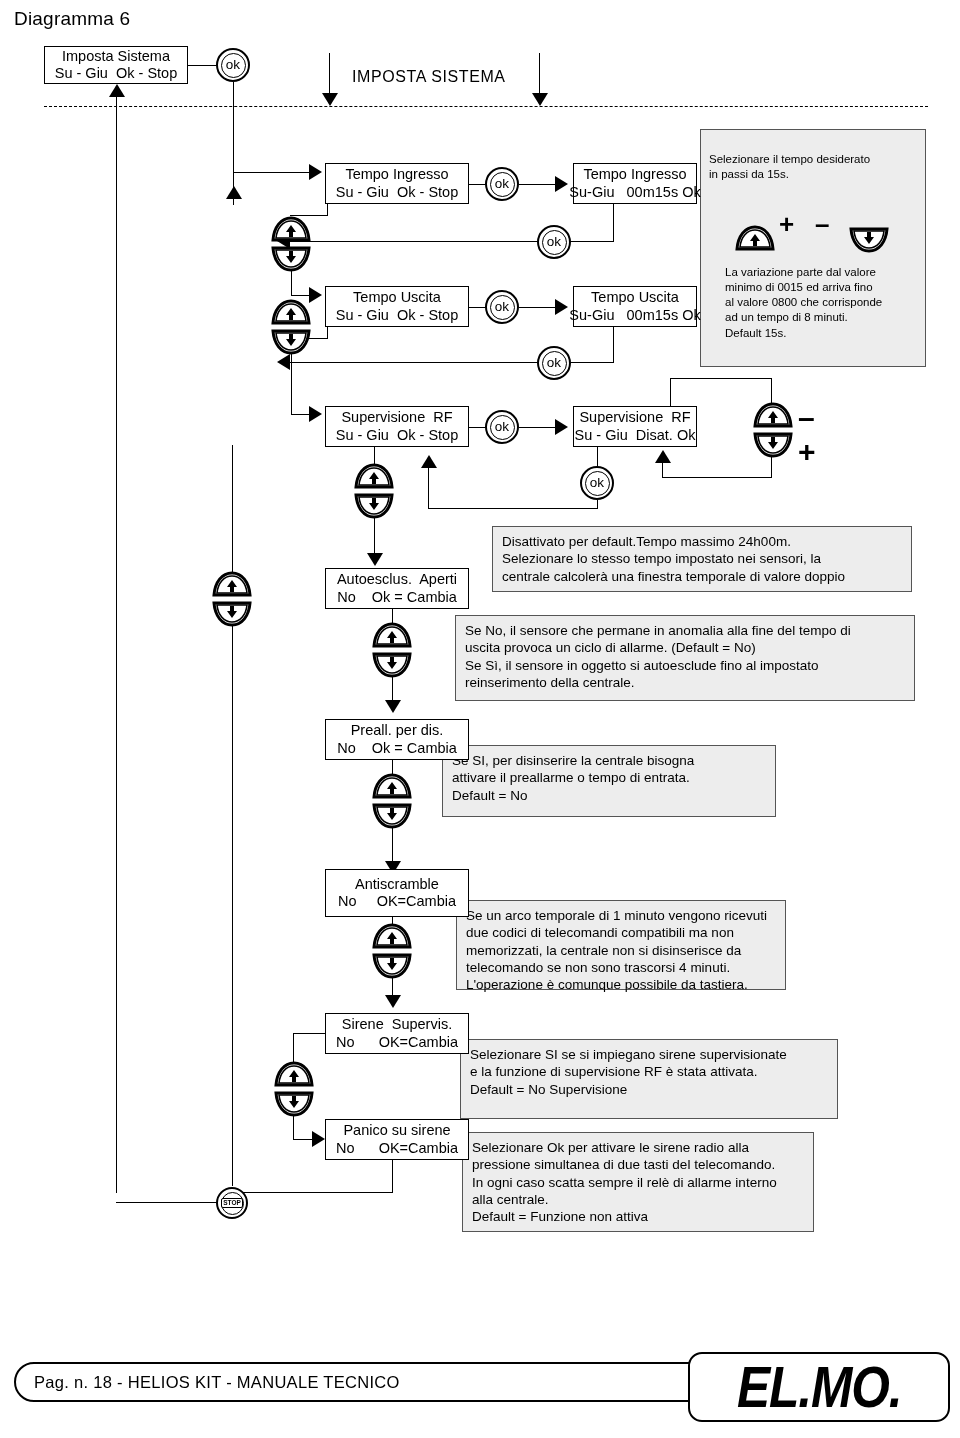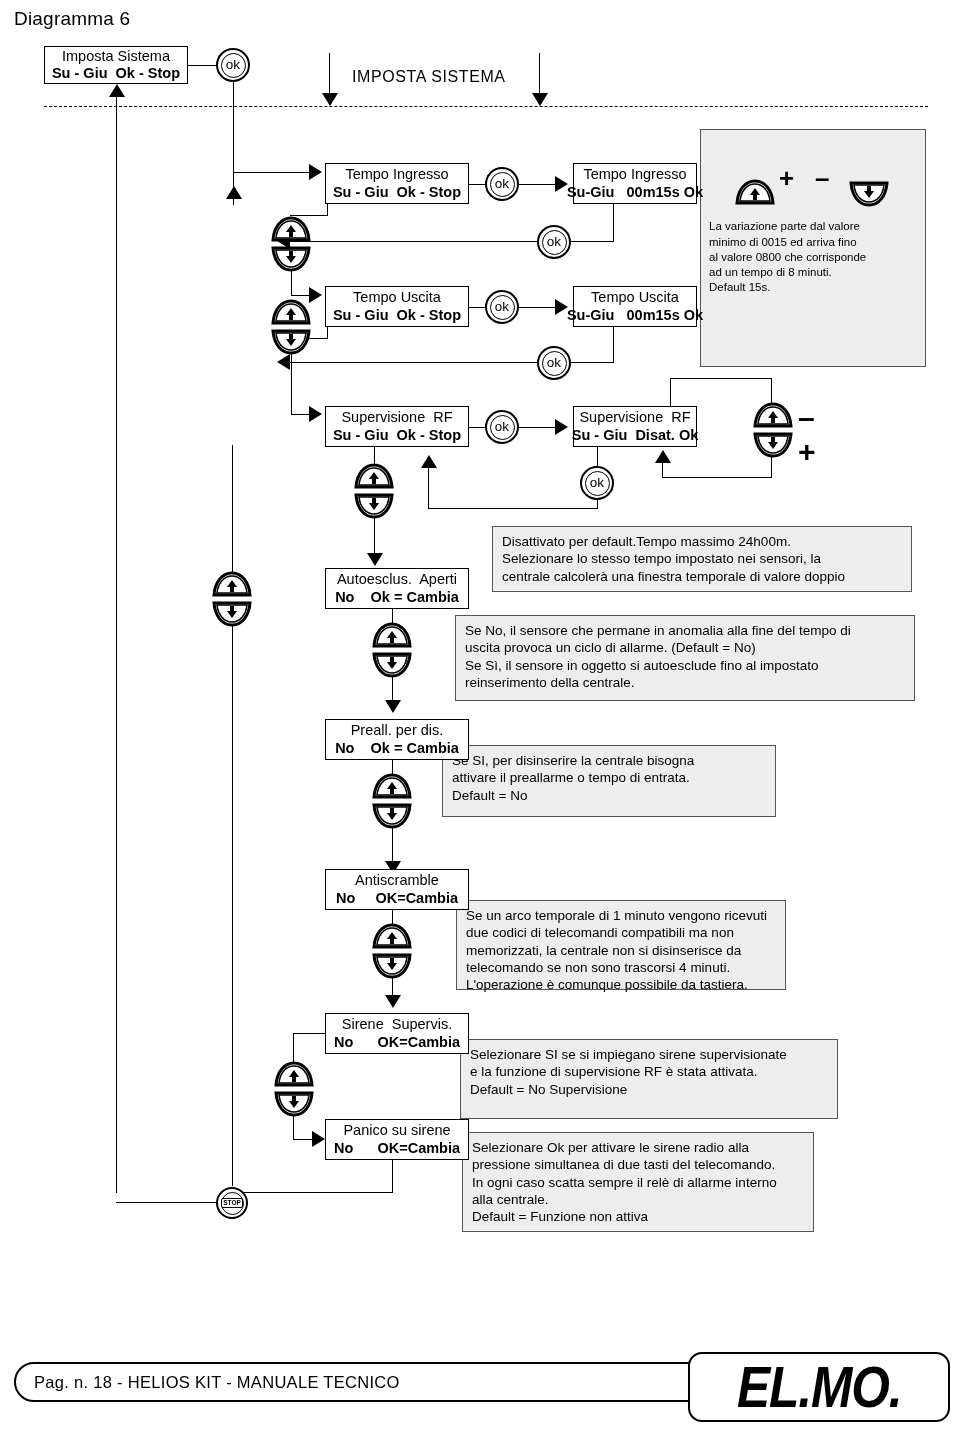--- a/index.html
+++ b/index.html
@@ -12,21 +12,21 @@
   #diagram-title{left:14px;top:8px;font-size:19px;letter-spacing:.2px;}
 
   
   .fbox{
     position:absolute;border:1.6px solid #000;background:#fff;
     box-sizing:border-box;text-align:center;line-height:1.18;
     display:flex;flex-direction:column;justify-content:center;align-items:center;
     font-size:14.5px;z-index:6;
   }
   .fbox .l1{display:block;white-space:pre;}
-  .fbox .l2{display:block;white-space:pre;font-weight:bold;}
+  .fbox .l2{display:block;white-space:pre;}
 
   
   .ibox{
     position:absolute;border:1.2px solid #555;background:#ededed;
     box-sizing:border-box;padding:6px 8px 6px 9px;line-height:1.28;
     font-size:13.5px;z-index:4;white-space:pre-line;
   }
   .ibox.small{font-size:11.5px;line-height:1.32;padding:7px 8px;}
 
   
@@ -328,21 +328,21 @@
   <div class="key" style="left:372px;top:801px;">
     <svg viewBox="0 0 40 28">
         <path d="M20 26 C30 26 37 17 38 4 L2 4 C3 17 10 26 20 26 Z" fill="#fff" stroke="#000" stroke-width="3"></path>
         <path d="M20 23 C28 23 34 16 35 6 L5 6 C6 16 12 23 20 23 Z" fill="#fff" stroke="#000" stroke-width="1.6"></path>
         <path d="M20 19 L15 12 L18 12 L18 7 L22 7 L22 12 L25 12 Z" fill="#000"></path>
       </svg>
   </div>
   <div class="vline" style="left:392px;top:827px;height:38px;"></div>
   <div class="ar d" style="left:385px;top:861px;"></div>
 
-  <div class="fbox" style="left:325px;top:869px;width:144px;height:41px;">
+  <div class="fbox" style="left:325px;top:869px;width:144px;height:48px;">
     <span class="l1">Antiscramble</span>
     <span class="l2">No     OK=Cambia</span>
   </div>
   <div class="vline" style="left:392px;top:910px;height:14px;"></div>
   <div class="key" style="left:372px;top:923px;">
     <svg viewBox="0 0 40 28">
         <path d="M20 2 C30 2 37 11 38 24 L2 24 C3 11 10 2 20 2 Z" fill="#fff" stroke="#000" stroke-width="3"></path>
         <path d="M20 5 C28 5 34 12 35 22 L5 22 C6 12 12 5 20 5 Z" fill="#fff" stroke="#000" stroke-width="1.6"></path>
         <path d="M20 9 L25 16 L22 16 L22 21 L18 21 L18 16 L15 16 Z" fill="#000"></path>
       </svg>
@@ -388,39 +388,41 @@
 
   <div class="vline" style="left:392px;top:1160px;height:33px;"></div>
   <div class="hline" style="left:232px;top:1192px;width:160px;"></div>
 
   <div class="stopbtn" style="left:216px;top:1187px;">
       <span>STOP</span>
     </div>
   <div class="hline" style="left:116px;top:1202px;width:102px;"></div>
 
   <div class="ibox small" style="left:700px;top:129px;width:226px;height:238px;">
+    <div style="white-space:pre-line;">Selezionare il tempo desiderato
+in passi da 15s.</div>
     <div style="height:46px;position:relative;margin:4px 0 2px 0;">
       <div class="key" style="left:26px;top:8px;">
         <svg viewBox="0 0 40 28">
             <path d="M20 2 C30 2 37 11 38 24 L2 24 C3 11 10 2 20 2 Z" fill="#fff" stroke="#000" stroke-width="3"></path>
             <path d="M20 5 C28 5 34 12 35 22 L5 22 C6 12 12 5 20 5 Z" fill="#fff" stroke="#000" stroke-width="1.6"></path>
             <path d="M20 9 L25 16 L22 16 L22 21 L18 21 L18 16 L15 16 Z" fill="#000"></path>
           </svg>
       </div>
       <div class="sym" style="left:70px;top:9px;font-size:26px;">+</div>
       <div class="sym" style="left:106px;top:9px;font-size:26px;">–</div>
       <div class="key" style="left:140px;top:8px;">
         <svg viewBox="0 0 40 28">
             <path d="M20 26 C30 26 37 17 38 4 L2 4 C3 17 10 26 20 26 Z" fill="#fff" stroke="#000" stroke-width="3"></path>
             <path d="M20 23 C28 23 34 16 35 6 L5 6 C6 16 12 23 20 23 Z" fill="#fff" stroke="#000" stroke-width="1.6"></path>
             <path d="M20 19 L15 12 L18 12 L18 7 L22 7 L22 12 L25 12 Z" fill="#000"></path>
           </svg>
       </div>
     </div>
-    <div style="white-space:pre-line;">La variazione parte dal valore
+    <div style="white-space:pre-line;margin-left:16px;">La variazione parte dal valore
 minimo di 0015 ed arriva fino
 al valore 0800 che corrisponde
 ad un tempo di 8 minuti.
 Default 15s.</div>
   </div>
 
   <div class="ibox" style="left:492px;top:526px;width:420px;height:66px;">Disattivato per default.Tempo massimo 24h00m.
 Selezionare lo stesso tempo impostato nei sensori, la
 centrale calcolerà una finestra temporale di valore doppio</div>
 

